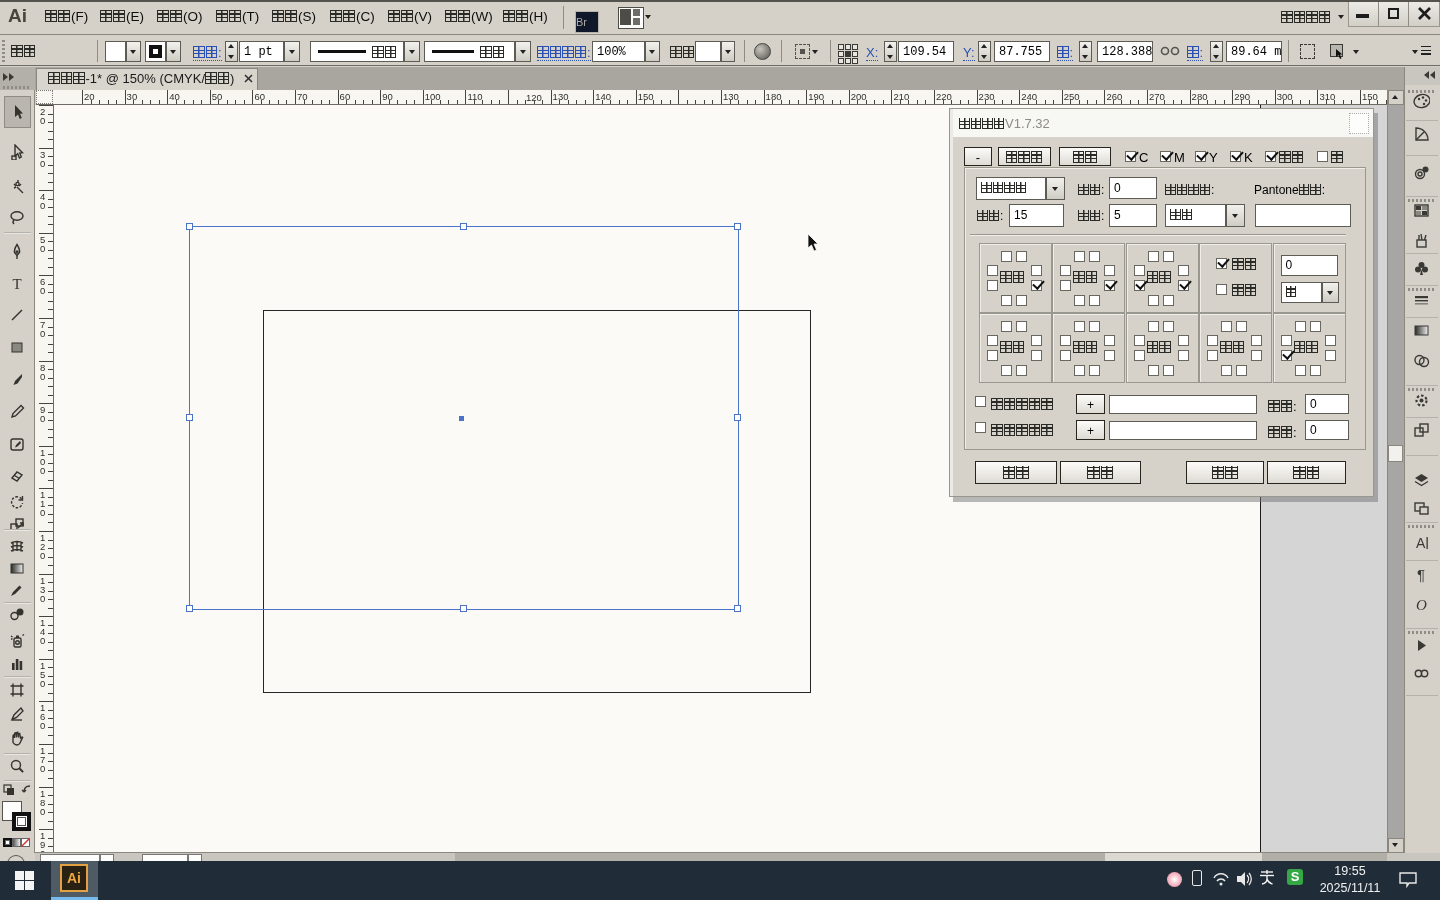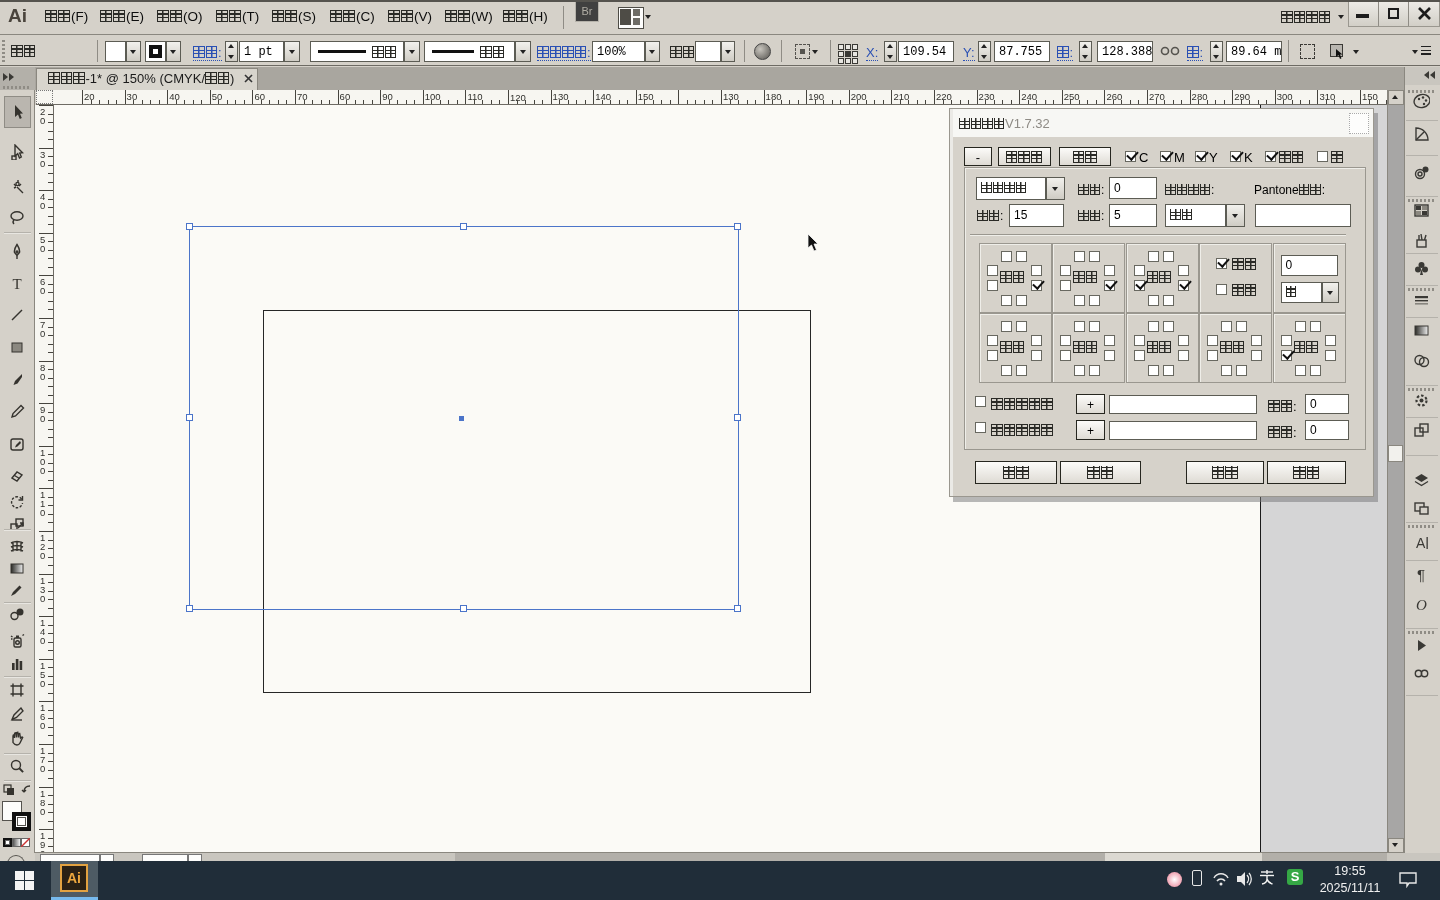--- a/index.html
+++ b/index.html
@@ -41,21 +41,21 @@
       <span style="position:absolute;left:100px;top:0;white-space:nowrap;"><i class="zi" style="width:12px;height:12.5px;margin-right:1px;"></i><i class="zi" style="width:12px;height:12.5px;margin-right:1px;"></i><span style="">(</span><span style="">E</span><span style="">)</span></span>
       <span style="position:absolute;left:157px;top:0;white-space:nowrap;"><i class="zi" style="width:12px;height:12.5px;margin-right:1px;"></i><i class="zi" style="width:12px;height:12.5px;margin-right:1px;"></i><span style="">(</span><span style="">O</span><span style="">)</span></span>
       <span style="position:absolute;left:216px;top:0;white-space:nowrap;"><i class="zi" style="width:12px;height:12.5px;margin-right:1px;"></i><i class="zi" style="width:12px;height:12.5px;margin-right:1px;"></i><span style="">(</span><span style="">T</span><span style="">)</span></span>
       <span style="position:absolute;left:272px;top:0;white-space:nowrap;"><i class="zi" style="width:12px;height:12.5px;margin-right:1px;"></i><i class="zi" style="width:12px;height:12.5px;margin-right:1px;"></i><span style="">(</span><span style="">S</span><span style="">)</span></span>
       <span style="position:absolute;left:330px;top:0;white-space:nowrap;"><i class="zi" style="width:12px;height:12.5px;margin-right:1px;"></i><i class="zi" style="width:12px;height:12.5px;margin-right:1px;"></i><span style="">(</span><span style="">C</span><span style="">)</span></span>
       <span style="position:absolute;left:388px;top:0;white-space:nowrap;"><i class="zi" style="width:12px;height:12.5px;margin-right:1px;"></i><i class="zi" style="width:12px;height:12.5px;margin-right:1px;"></i><span style="">(</span><span style="">V</span><span style="">)</span></span>
       <span style="position:absolute;left:445px;top:0;white-space:nowrap;"><i class="zi" style="width:12px;height:12.5px;margin-right:1px;"></i><i class="zi" style="width:12px;height:12.5px;margin-right:1px;"></i><span style="">(</span><span style="">W</span><span style="">)</span></span>
       <span style="position:absolute;left:503px;top:0;white-space:nowrap;"><i class="zi" style="width:12px;height:12.5px;margin-right:1px;"></i><i class="zi" style="width:12px;height:12.5px;margin-right:1px;"></i><span style="">(</span><span style="">H</span><span style="">)</span></span>
     </div>
 <div class="sep" style="left:563px;top:6px;height:23px;"></div>
-<div class="abs" style="left:575px;top:0;width:22px;height:20px;background:#404040;border:1px solid #b5b2aa;color:#aeaba3;font-size:11px;text-align:center;line-height:20px;">Br</div>
+<div class="abs" style="left:575px;top:11px;width:22px;height:20px;background:#0f172a;border:1px solid #b5b2aa;color:#aeaba3;font-size:11px;line-height:20px;">Br</div>
 <div class="abs" style="left:618px;top:7px;width:24px;height:20px;background:#fdfdfc;border:1px solid #4e4c46;"></div>
 <div class="abs" style="left:620px;top:9px;width:11px;height:16px;background:#4e4c46;"></div>
 <div class="abs" style="left:633px;top:9px;width:7px;height:7px;background:#6e6c66;"></div>
 <div class="abs" style="left:633px;top:18px;width:7px;height:7px;background:#6e6c66;"></div>
 <div class="td" style="left:645px;top:15px;"></div>
 <div class="abs" id="jbgn" style="left:1281px;top:10px;font-size:13px;"><i class="zi" style="width:11.5px;height:12px;margin-right:1px;"></i><i class="zi" style="width:11.5px;height:12px;margin-right:1px;"></i><i class="zi" style="width:11.5px;height:12px;margin-right:1px;"></i><i class="zi" style="width:11.5px;height:12px;margin-right:1px;"></i></div>
 <div class="td" style="left:1338px;top:15px;"></div>
 <div class="abs" style="left:1348px;top:0;width:92px;height:27px;background:linear-gradient(#efede9,#d2cfc7);border:1px solid #9a978f;border-top:none;box-sizing:border-box;"></div>
 <div class="sep" style="left:1378px;top:1px;height:25px;"></div>
 <div class="sep" style="left:1408px;top:1px;height:25px;"></div>
@@ -226,21 +226,21 @@
       <div class="tick" style="left:403.84px;top:10px;height:4px;"></div>
       <div class="tick" style="left:412.35999999999996px;top:10px;height:4px;"></div>
       <div class="tick" style="left:420.87999999999994px;top:10px;height:4px;"></div>
       <div class="tick" style="left:429.4px;top:0;height:14px;"></div>
       <div class="rnum" style="left:431.4px;top:1px;">110</div>
       <div class="tick" style="left:437.91999999999996px;top:10px;height:4px;"></div>
       <div class="tick" style="left:446.44px;top:10px;height:4px;"></div>
       <div class="tick" style="left:454.96px;top:10px;height:4px;"></div>
       <div class="tick" style="left:463.47999999999996px;top:10px;height:4px;"></div>
       <div class="tick" style="left:472px;top:0;height:14px;"></div>
-      <div class="rnum" style="left:474px;top:2px;">120</div>
+      <div class="rnum" style="left:474px;top:2px;padding-left:16px;">120</div>
       <div class="tick" style="left:480.52px;top:10px;height:4px;"></div>
       <div class="tick" style="left:489.04px;top:10px;height:4px;"></div>
       <div class="tick" style="left:497.56px;top:10px;height:4px;"></div>
       <div class="tick" style="left:506.08px;top:10px;height:4px;"></div>
       <div class="tick" style="left:514.5999999999999px;top:0;height:14px;"></div>
       <div class="rnum" style="left:516.5999999999999px;top:1px;">130</div>
       <div class="tick" style="left:523.1199999999999px;top:10px;height:4px;"></div>
       <div class="tick" style="left:531.6399999999999px;top:10px;height:4px;"></div>
       <div class="tick" style="left:540.1599999999999px;top:10px;height:4px;"></div>
       <div class="tick" style="left:548.68px;top:10px;height:4px;"></div>

